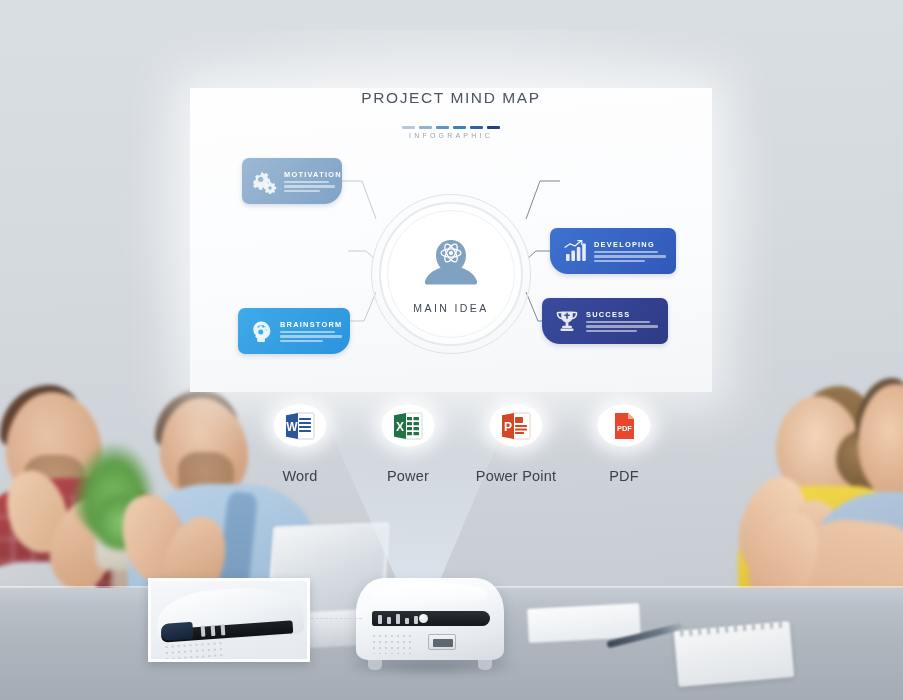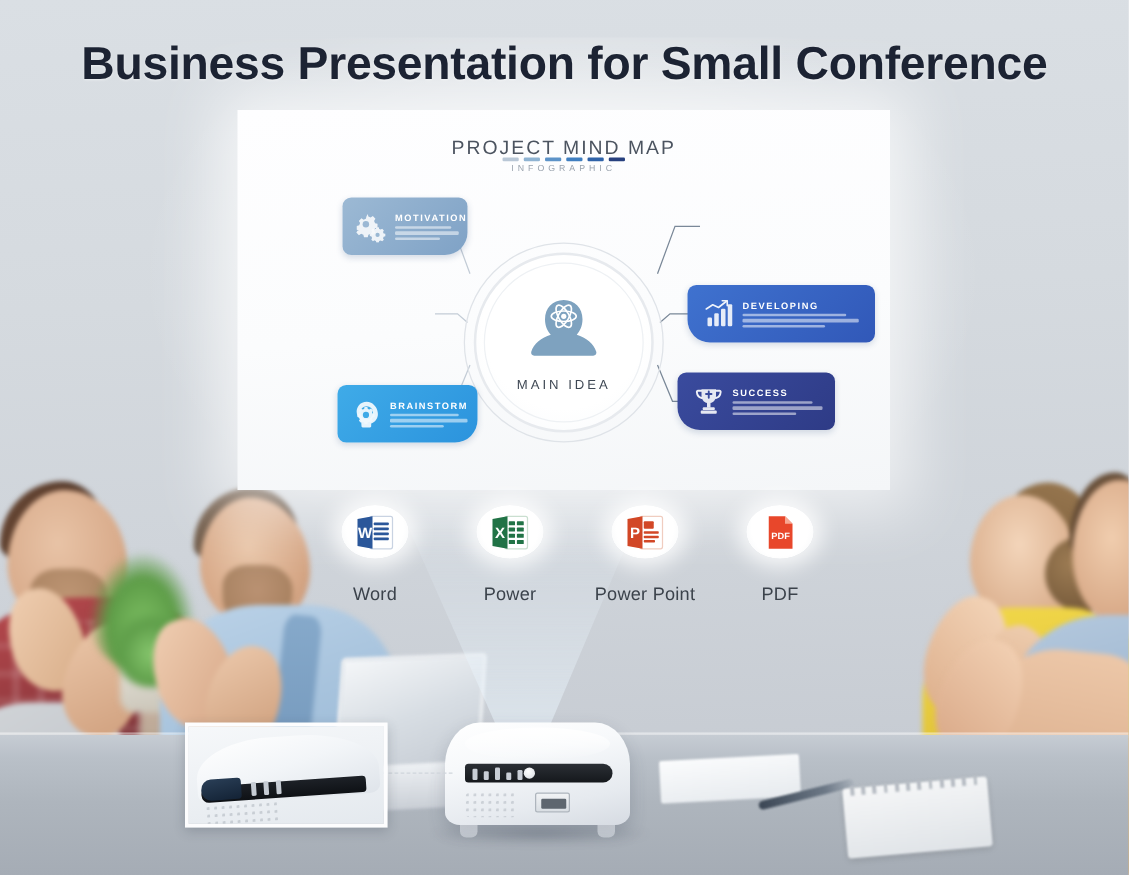--- a/index.html
+++ b/index.html
@@ -176,21 +176,21 @@
 
   
   .screen {
     position: absolute; left: 190px; top: 88px; width: 522px; height: 304px;
     background: linear-gradient(175deg, #fefeff 0%, #fbfcfd 55%, #f4f6f8 100%);
     box-shadow: 0 0 46px 18px rgba(255,255,255,.62);
   }
   .screen-inner { position: absolute; inset: 0; }
 
   .mm-title {
-    position: absolute; left: 0; right: 0; top: 22px; text-align: center;
+    position: absolute; left: 0; right: 0; top: 1px; text-align: center;
     font-size: 15.5px; letter-spacing: 1.6px; color: #4c5460; font-weight: 400;
   }
   .mm-dashes {
     position: absolute; left: 50%; top: 38px; transform: translateX(-50%);
     display: flex; gap: 4px; align-items: center;
   }
   .mm-dashes i { display:block; width: 13px; height: 3px; border-radius: 1px; }
   .mm-sub {
     position: absolute; left: 0; right: 0; top: 44px; text-align: center;
     font-size: 7px; letter-spacing: 3.2px; color: #9aa3ae;
@@ -221,21 +221,21 @@
   
   .connectors { position: absolute; inset: 0; pointer-events: none; }
 
   
   .card {
     position: absolute; height: 46px; border-radius: 7px;
     display: flex; align-items: center; gap: 6px;
     box-shadow: 0 2px 5px rgba(40,70,120,.18);
     overflow: hidden;
   }
-  .card.left  { border-bottom-right-radius: 18px; padding-left: 10px; margin-left: 32px; }
+  .card.left  { border-bottom-right-radius: 18px; padding-left: 10px; }
   .card.right { border-bottom-left-radius: 18px;  padding-left: 12px; }
   .card-ico { flex: 0 0 auto; width: 26px; height: 26px; opacity: .92; }
   .card-txt { flex: 1 1 auto; min-width: 0; }
   .card-title {
     font-size: 7.4px; letter-spacing: 1.25px; color: #ffffff; font-weight: 700;
     margin-bottom: 2px;
   }
   .card-lines { display: flex; flex-direction: column; gap: 2.2px; }
   .card-lines i {
     display: block; height: 2.1px; border-radius: 1px;
@@ -511,21 +511,21 @@
           <div class="card-title">BRAINSTORM</div>
           <div class="card-lines">
               <i></i>
               <i></i>
               <i></i>
             </div>
         </div>
       </div>
 
 
-      <div class="card right" style="left: 360px; top: 140px; width: 150px; background: linear-gradient(135deg, rgb(63, 114, 207), rgb(49, 88, 184));">
+      <div class="card right" style="left: 360px; top: 140px; width: 126px; background: linear-gradient(135deg, rgb(63, 114, 207), rgb(49, 88, 184));">
         <div class="card-ico">
           <svg width="26" height="26" viewBox="0 0 26 26" fill="#ffffff">
             <rect x="4" y="16" width="3.6" height="7" rx="1" opacity=".95"></rect>
             <rect x="9.4" y="12.5" width="3.6" height="10.5" rx="1" opacity=".95"></rect>
             <rect x="14.8" y="9" width="3.6" height="14" rx="1" opacity=".95"></rect>
             <rect x="20.2" y="5.4" width="3.6" height="17.6" rx="1" opacity=".95"></rect>
             <path d="M3 9.2l5.2-3.4 4.6 2.2 6.6-5.2" stroke="#ffffff" stroke-width="1.3" fill="none" stroke-linecap="round" stroke-linejoin="round"></path>
             <path d="M15.8 2.6h4v4" stroke="#ffffff" stroke-width="1.3" fill="none" stroke-linecap="round" stroke-linejoin="round"></path>
           </svg>
         </div>
@@ -661,15 +661,14 @@
     <div class="ins-strip"></div>
     <div class="ins-plug"></div>
     <div class="ins-pins">
         <i></i>
         <i></i>
         <i></i>
       </div>
     <div class="ins-grille"></div>
   </div>
 
-  <div class="page-title" style="color: rgb(28, 35, 51);">Business Presentation for Small Conference</div>
 
 </div>
 
 </body></html>

